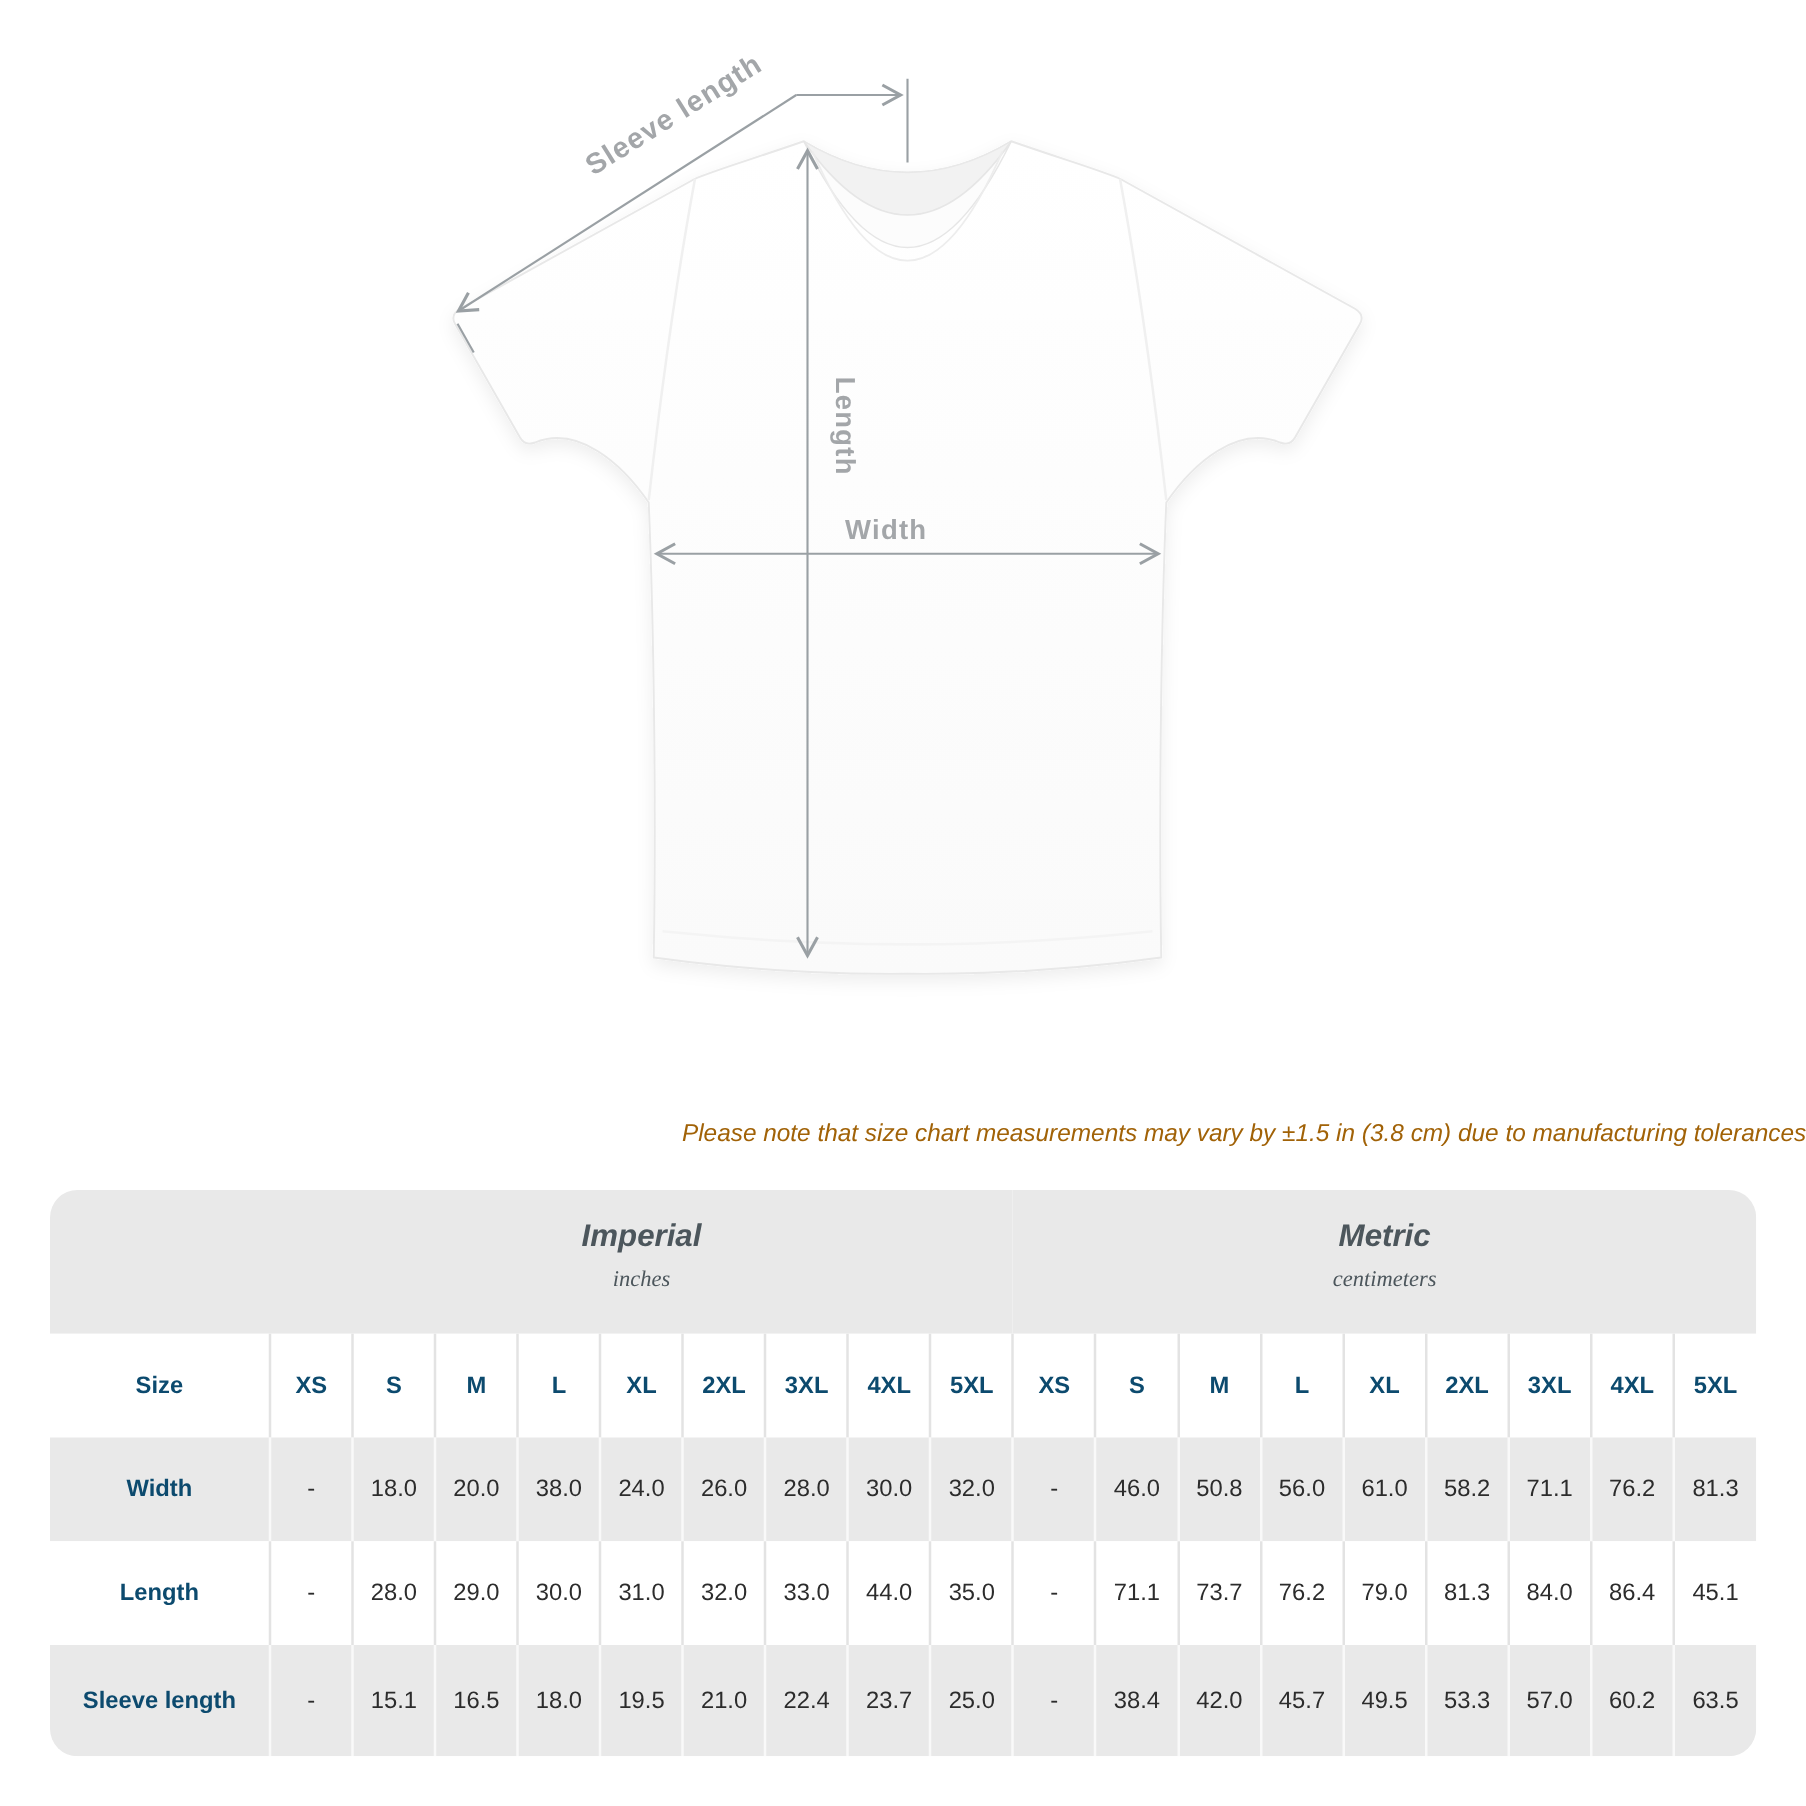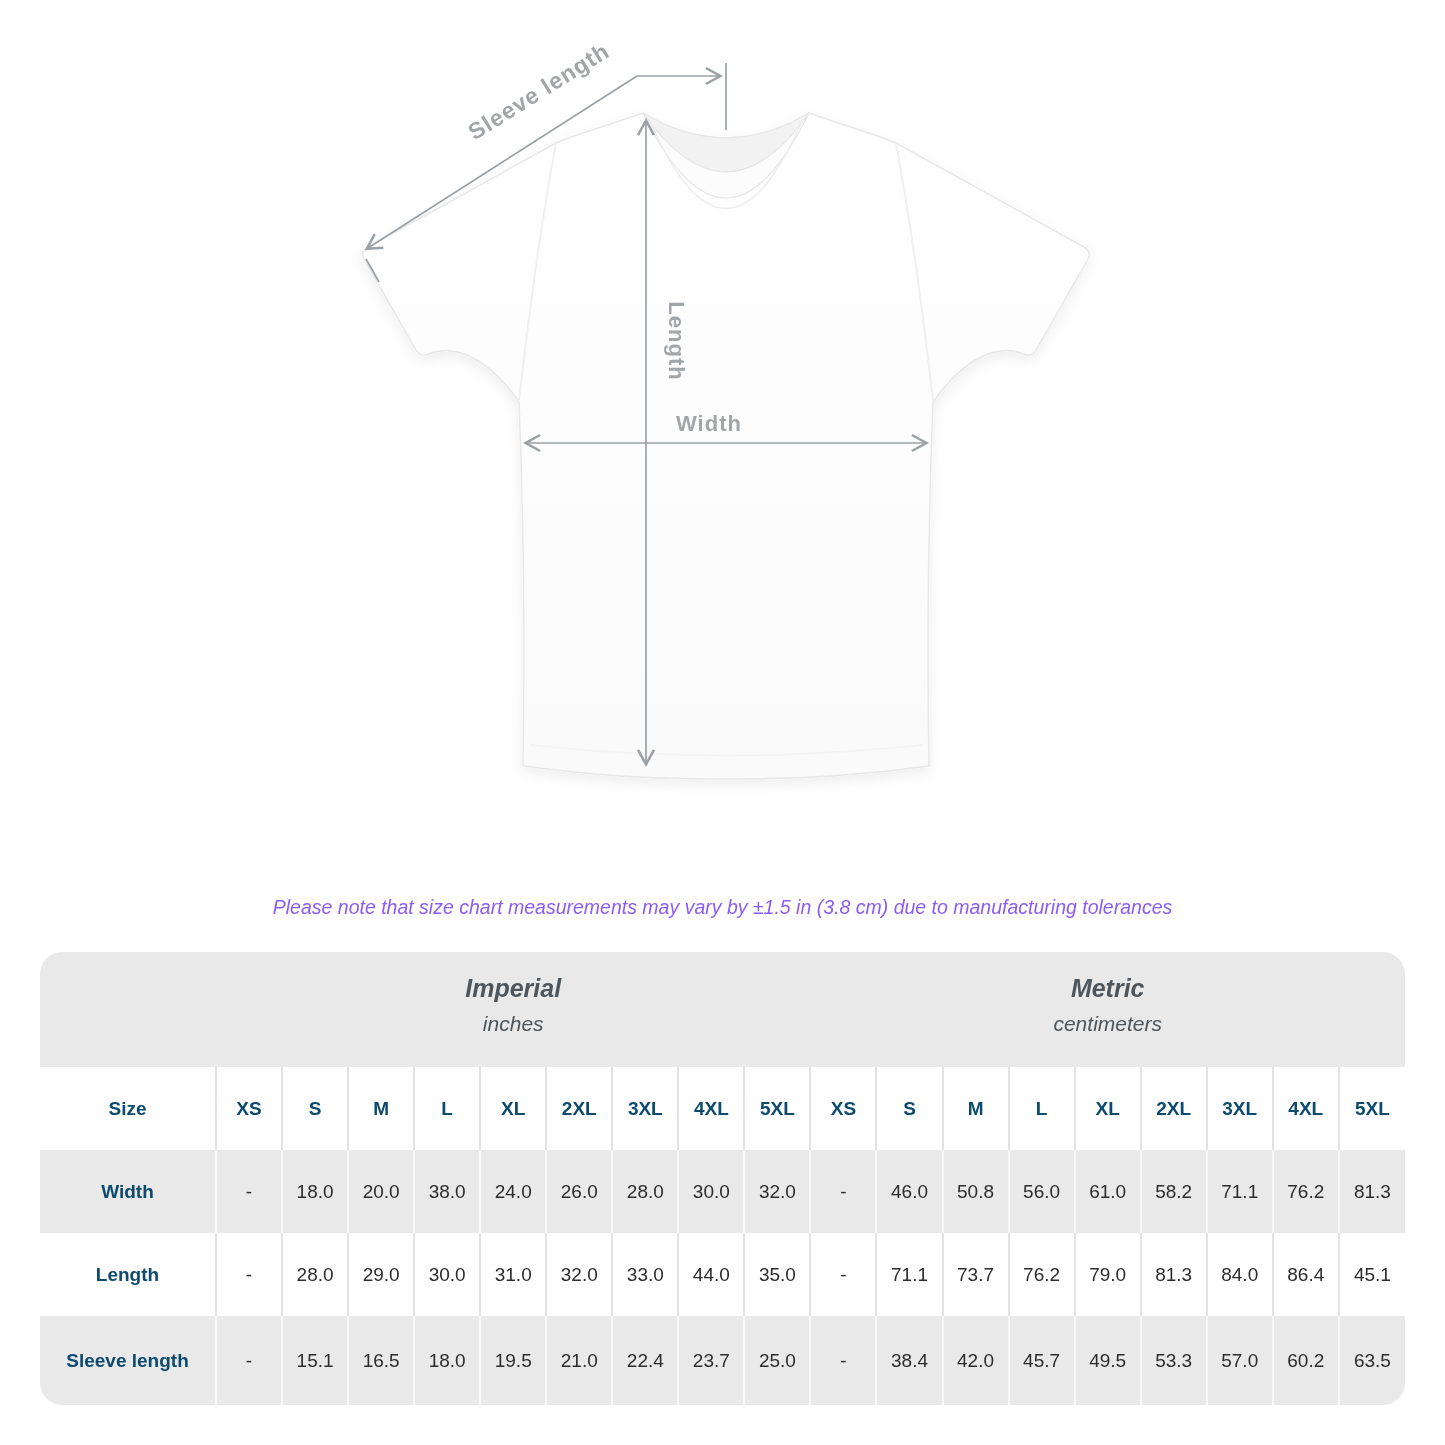--- a/index.html
+++ b/index.html
@@ -2,30 +2,30 @@
 <html><head>
 <meta charset="utf-8">
 <style>
   html,body{margin:0;padding:0;background:#ffffff;}
   .canvas{position:relative;width:1445px;height:1445px;background:#ffffff;overflow:hidden;
           font-family:"Liberation Sans", sans-serif;}
   .diagram{position:absolute;left:0;top:0;}
   .meas-label{fill:#a3a6a9;font-weight:bold;letter-spacing:1px;}
   .title{position:absolute;left:0;right:0;top:849px;text-align:center;
          font-size:32px;font-weight:bold;color:#2e3134;letter-spacing:0.3px;}
-  .subtitle{position:absolute;left:0;right:0;top:896px;text-align:center;
-            font-style:italic;font-size:19.5px;color:#8b5cf6;}
+  .subtitle{position:absolute;left:0;right:0;top:896px;text-align:right;
+            font-style:italic;font-size:19.5px;color:#a16207;}
   .table-wrap{position:absolute;left:40px;top:952px;width:1365px;height:453px;
               border-radius:22px;overflow:hidden;}
   table.sizes{width:100%;height:100%;border-collapse:collapse;table-layout:fixed;}
   col.labelcol{width:176px;}
   tr.band{height:115px;background:#e9e9e9;}
   tr.band th{vertical-align:middle;padding-bottom:10px;}
   .unit{font-size:25px;font-weight:bold;font-style:italic;color:#4c565c;}
-  .unit-sub{font-size:21px;font-weight:normal;font-style:italic;color:#4c565c;margin-top:9px;}
+  .unit-sub{font-size:18px;font-weight:normal;font-style:italic;color:#4c565c;margin-top:9px;font-family:Liberation Serif, serif;}
   tr.hdr{height:83px;background:#ffffff;}
   tr.row-w{height:83px;background:#e9e9e9;}
   tr.row-l{height:83px;background:#ffffff;}
   tr.row-s{height:89px;background:#e9e9e9;}
   th,td{text-align:center;vertical-align:middle;padding:0;}
   th.rowlabel, tr.hdr th{font-size:19px;font-weight:bold;color:#0c4a6e;}
   td.val{font-size:19px;color:#2c2c2c;font-weight:normal;}
   tr.hdr th + th, tr.row-l td + td, tr.row-l th + td{border-left:2px solid #e3e3e3;margin-top:28px;}
   tr.hdr th.rowlabel{border-left:none;}
   tr.row-l th.rowlabel{border-left:none;}

